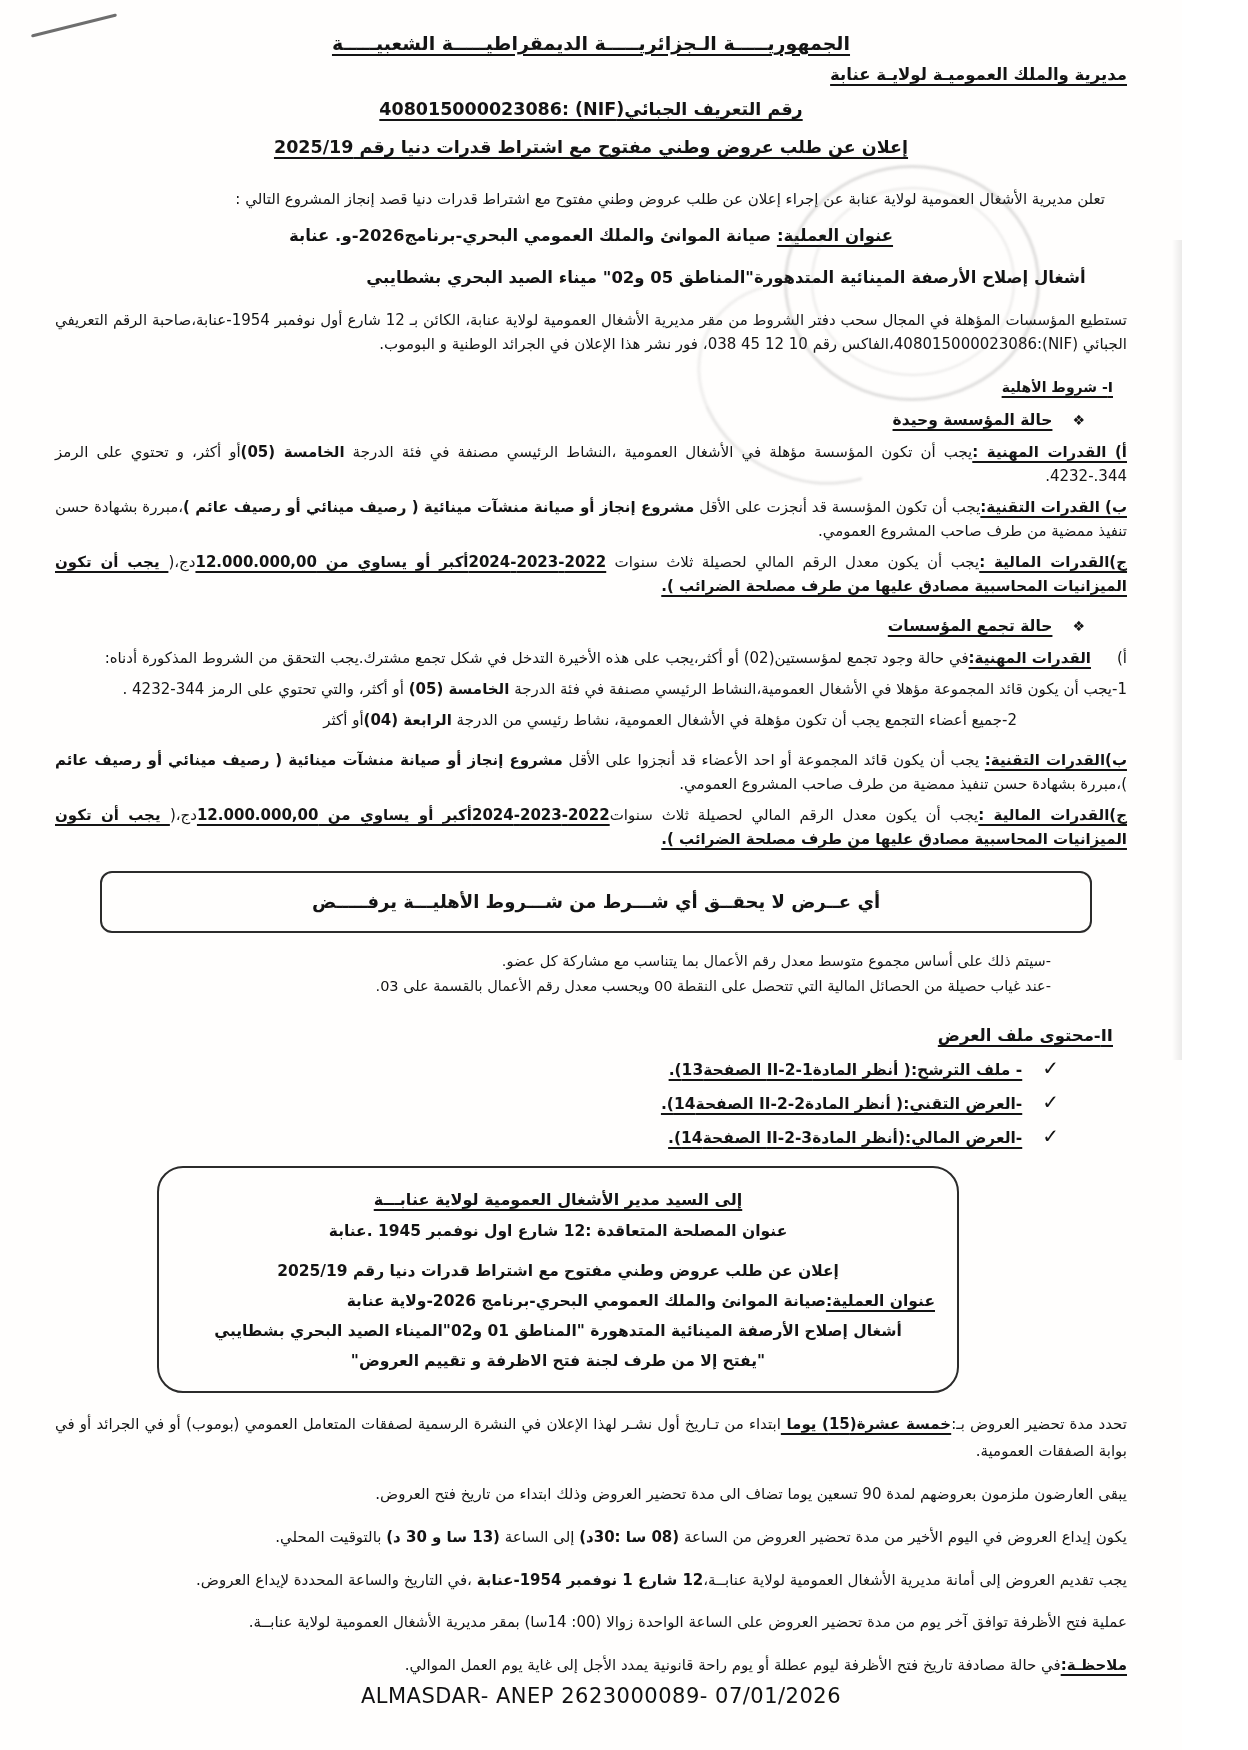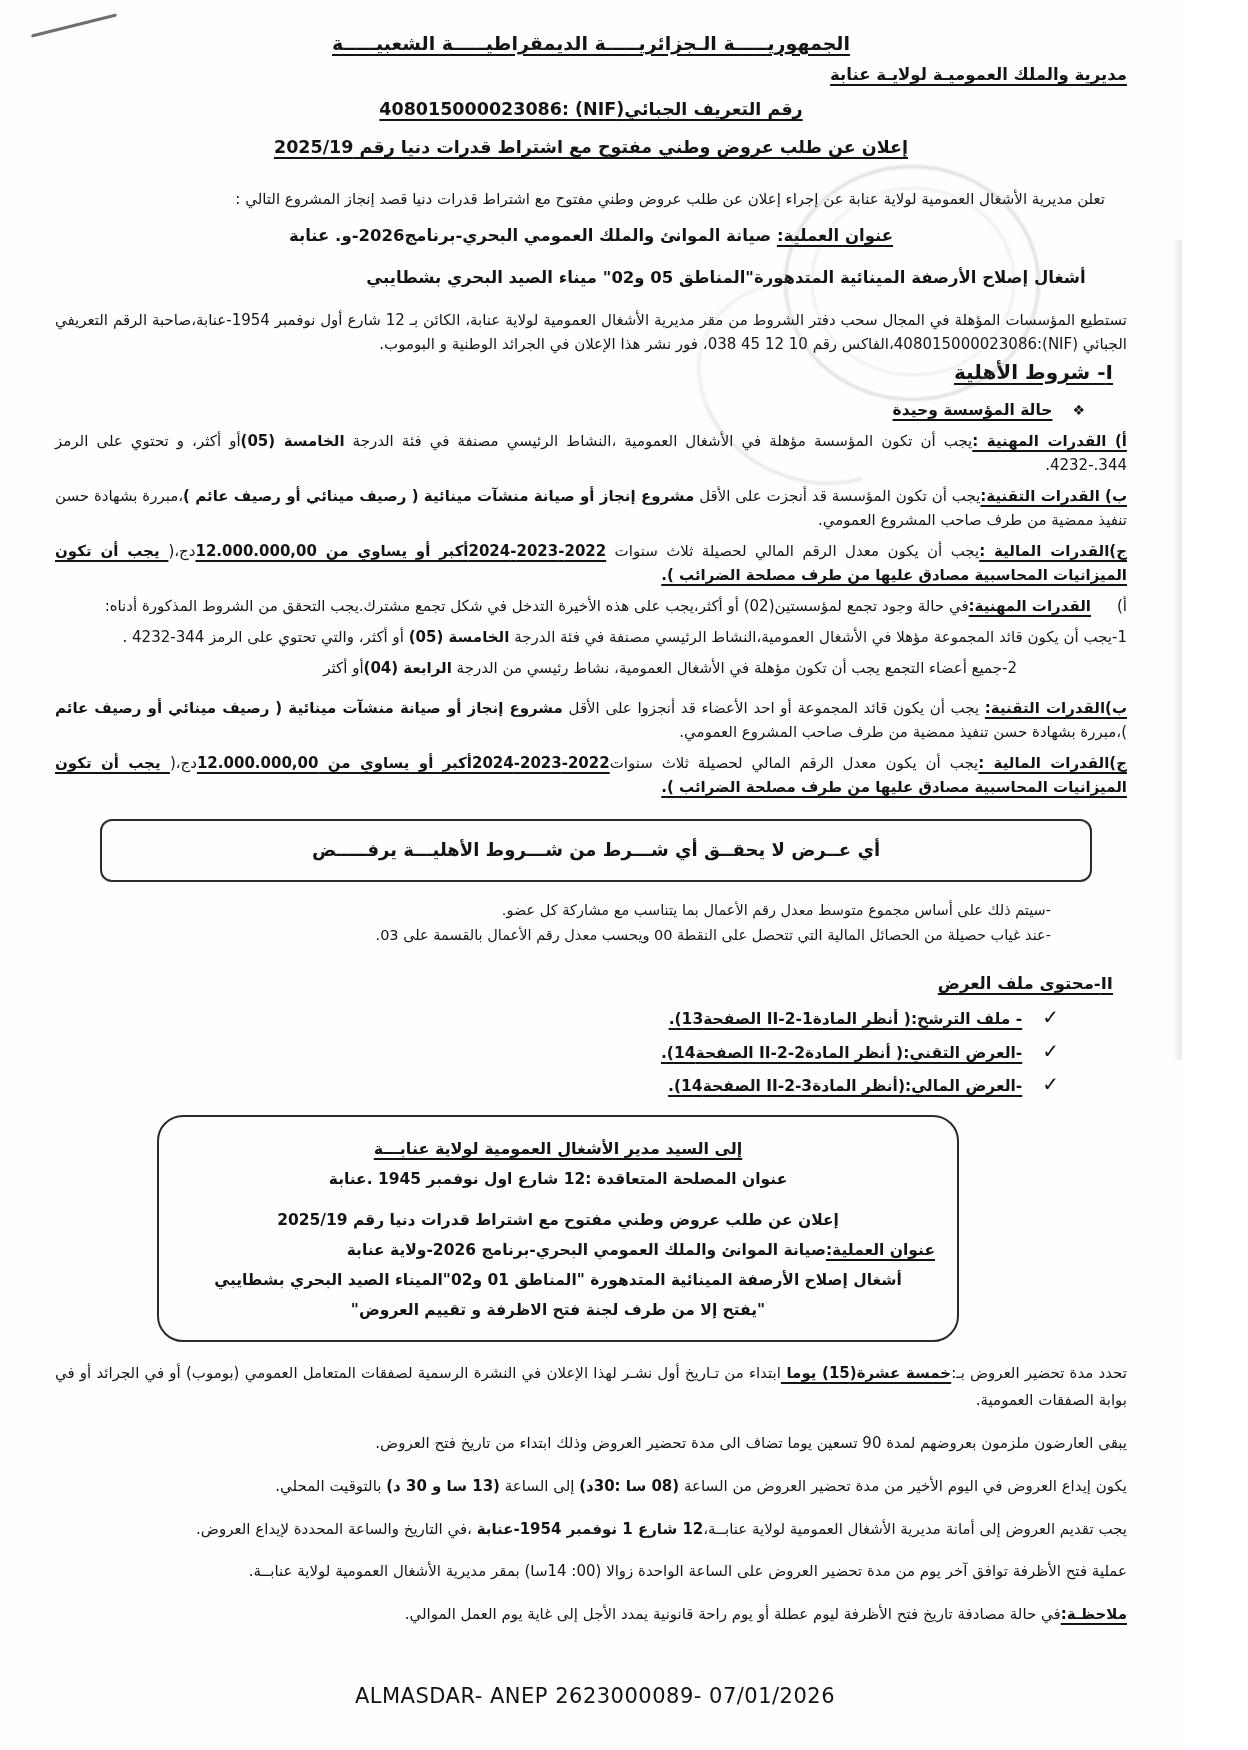--- a/index.html
+++ b/index.html
@@ -25,21 +25,21 @@
   .h-republic{font-size:19px;letter-spacing:.5px;}
   .h-directorate{font-size:16.5px;margin-top:4px;}
   .h-nif{font-size:17.5px;margin-top:6px;}
   .h-title{font-size:17.5px;margin-top:10px;}
 
   .intro-announce{margin-top:26px;padding-right:22px;padding-left:40px;}
   .op-line{margin-top:12px;font-size:16.5px;}
   .works-title{margin-top:16px;font-size:16.5px;text-align:center;padding-left:270px;}
   .withdraw{margin-top:16px;}
 
-  .sec-head{font-size:20px;padding-right:14px;}
+  .sec-head{margin-top:20px;font-size:14px;padding-right:14px;}
   .elig-intro{margin-top:8px;padding-right:30px;}
 
   .diamond-row{margin-top:10px;padding-right:42px;font-size:15.5px;}
   .diamond-row .diamond{display:inline-block;margin-left:20px;font-size:14px;}
 
   .cond{margin:7px 0 0 0;}
   .cond-item2{padding-right:110px;text-align:right;}
   .gap-top{margin-top:16px;}
 
   .reject-box{
@@ -71,21 +71,21 @@
   .env3{text-align:center;margin-top:10px;}
   .env4{text-align:right;padding-right:4px;}
   .env5{text-align:center;}
   .env6{text-align:center;}
 
   .deadlines{margin-top:18px;line-height:1.85;}
   .dl{margin-top:2px;}
   .dl-note{margin-top:12px;}
 
   .footer{
-    position:absolute;bottom:36px;left:4px;width:100%;
+    position:absolute;bottom:36px;left:10px;width:100%;
     direction:ltr;text-align:center;
     font-size:21px;color:#111;letter-spacing:.5px;
     font-family:"DejaVu Sans",sans-serif;
   }
 
   
   .corner-mark{
     position:absolute;top:24px;left:30px;width:88px;height:3px;
     background:#4a4a4a;transform:rotate(-14deg);border-radius:2px;opacity:.8;
   }
@@ -144,20 +144,23 @@
   </p>
 
   <p class="cond just">
     <span class="b u">ب) القدرات التقنية:</span><span>يجب أن تكون المؤسسة قد أنجزت على الأقل </span><span class="b">مشروع إنجاز أو صيانة منشآت مينائية ( رصيف مينائي أو رصيف عائم )</span><span>،مبررة بشهادة حسن تنفيذ ممضية من طرف صاحب المشروع العمومي.</span>
   </p>
 
   <p class="cond just">
     <span class="b u">ج)القدرات المالية :</span><span>يجب أن يكون معدل الرقم المالي  لحصيلة ثلاث سنوات </span><span class="b u">2022-2023-2024</span><span class="b u">أكبر أو يساوي من 12.000.000,00</span><span>دج،(</span><span class="b u"> يجب أن تكون الميزانيات المحاسبية مصادق عليها من طرف مصلحة الضرائب ).</span>
   </p>
 
+  <div class="diamond-row gap-top">
+    <span class="diamond">❖</span><span class="b u">حالة تجمع المؤسسات</span>
+  </div>
 
   <p class="cond just">
     <span style="margin-left:26px;">أ)</span><span class="b u">القدرات المهنية:</span><span>في حالة وجود تجمع لمؤسستين(02) أو أكثر،يجب على هذه الأخيرة التدخل في شكل تجمع مشترك.يجب التحقق من الشروط المذكورة أدناه:</span>
   </p>
 
   <p class="cond just">
     <span>1-يجب أن يكون قائد المجموعة مؤهلا في الأشغال العمومية،النشاط الرئيسي مصنفة في فئة الدرجة </span><span class="b">الخامسة (05)</span><span> أو أكثر، والتي تحتوي على الرمز 344-4232 .</span>
   </p>
 
   <p class="cond cond-item2">

